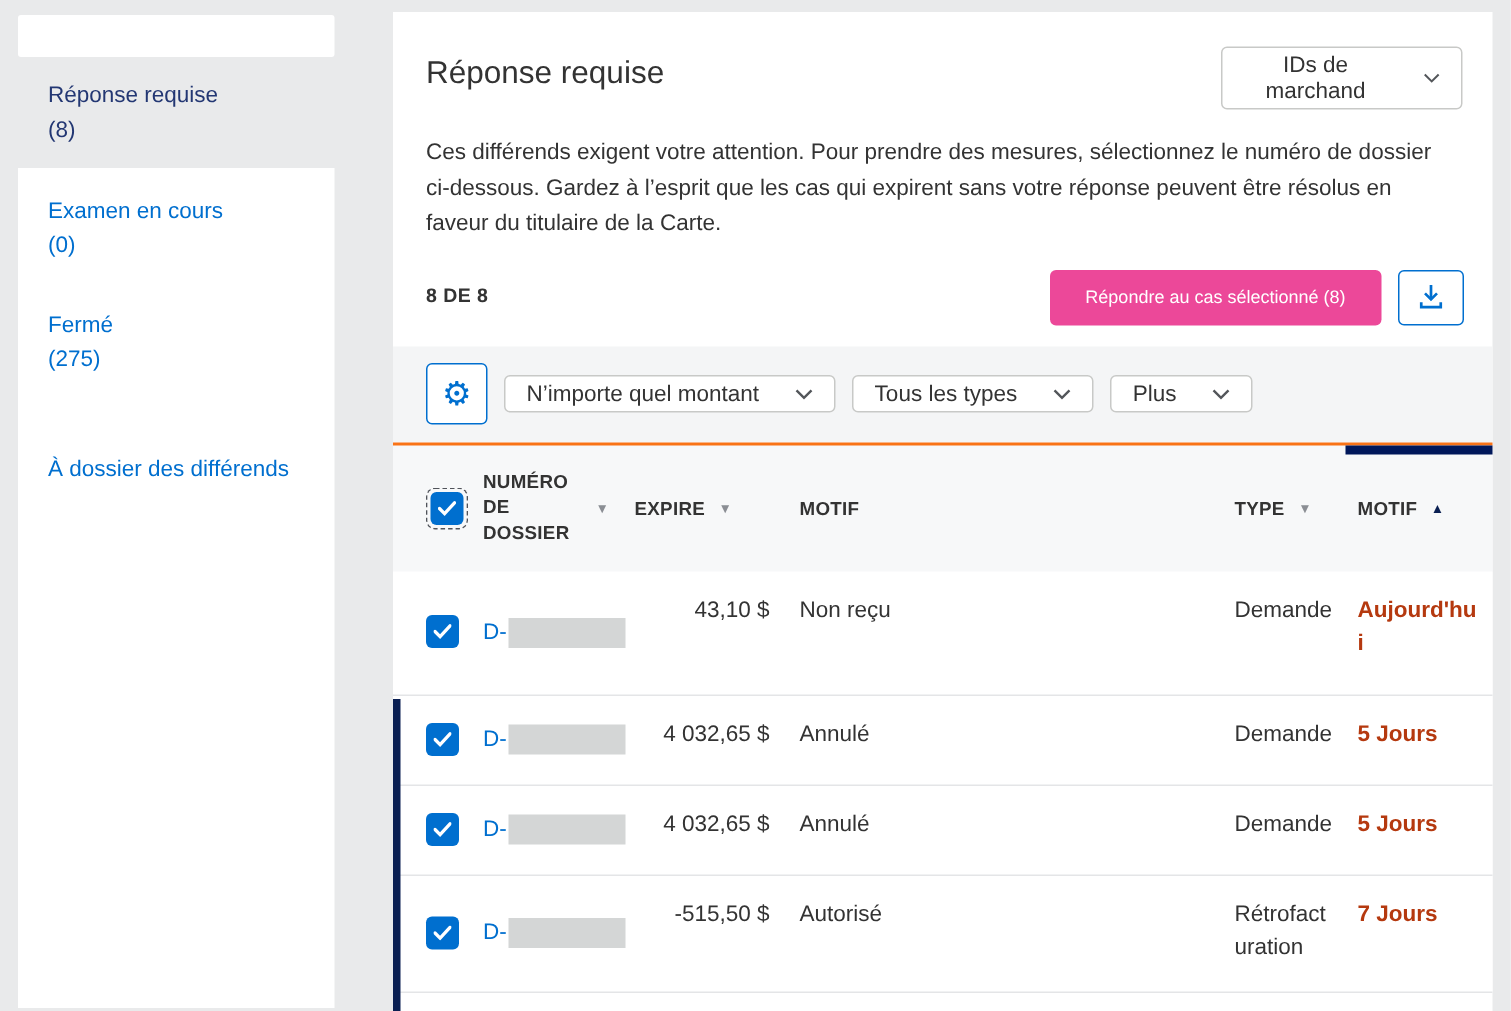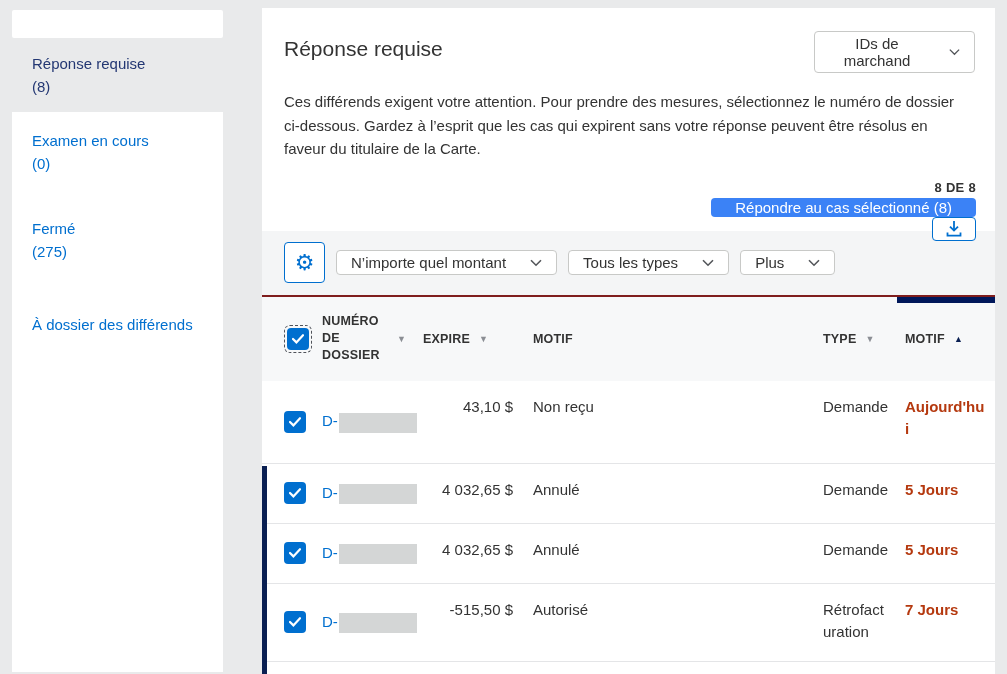--- a/index.html
+++ b/index.html
@@ -8,61 +8,61 @@
     position:relative; width:1007px; height:674px; overflow:hidden;
     background:#e9eaeb; font-family:"Liberation Sans", sans-serif; color:#333;
   }
 
   
   .sb-placeholder { position:absolute; left:12px; top:10px; width:211px; height:28px; background:#fff; border-radius:2px; }
   .sb-active { position:absolute; left:32px; top:52px; font-size:15px; line-height:23px; color:#233773; cursor:pointer; }
   .sb-card { position:absolute; left:12px; top:112px; width:211px; height:560px; background:#fff; }
   .sb-card-inner { padding:17px 20px; }
   .sb-link { font-size:15px; line-height:23px; color:#006fcf; cursor:pointer; }
-  .sb-group-examen { margin-bottom:42px; }
+  .sb-group-examen { margin-bottom:30px; }
   .sb-group-ferme { margin-bottom:53px; }
   .sb-about { display:block; margin-top:22px; font-size:15px; color:#006fcf; cursor:pointer; }
 
   
   .main-card { position:absolute; left:262px; top:8px; width:733px; height:666px; background:#fff; }
   .main-header { display:flex; justify-content:space-between; align-items:flex-start; padding:23px 20px 0 22px; }
   .page-title { font-size:21px; font-weight:400; color:#333; padding-top:6px; }
   .select {
     display:inline-flex; align-items:center; justify-content:space-between; gap:24px;
     background:#fff; border:1px solid #c8c9c7; border-radius:4px; height:42px;
     padding:0 14px; font-size:15px; color:#333; cursor:pointer; font-family:inherit;
   }
   .merchant-select { width:161px; }
   .desc { margin:17px 35px 0 22px; font-size:15px; line-height:23.5px; color:#333; max-width:676px; }
 
-  .action-row { display:flex; align-items:flex-end; margin:19px 19px 0 22px; height:37px;flex-direction:column; }
+  .action-row { display:flex; align-items:center; margin:19px 19px 0 22px; height:37px; }
   .count-label { font-size:13px; font-weight:bold; color:#333; letter-spacing:.3px; margin-bottom:3px; }
   .respond-btn {
-    margin-left:auto; height:37px; padding:1px 24px; background:#3b82f6; color:#fff;
-    border:none; border-radius:4px; font-size:15px; cursor:pointer; font-family:inherit;
+    margin-left:auto; height:37px; padding:1px 24px; background:#ec4899; color:#fff;
+    border:none; border-radius:4px; font-size:12px; cursor:pointer; font-family:inherit;
   }
   .icon-btn {
     margin-left:11px; width:44px; height:37px; background:#fff; border:1px solid #006fcf;
     border-radius:4px; display:inline-flex; align-items:center; justify-content:center; cursor:pointer;
   }
 
   .filter-bar {
     margin-top:14px; height:64px; background:#f4f5f6;
     display:flex; align-items:center; gap:11px; padding-left:22px;
   }
   .gear-btn {
     width:41px; height:41px; background:#fff; border:1px solid #006fcf; border-radius:4px;
     display:inline-flex; align-items:center; justify-content:center; cursor:pointer;
   }
   .gear-glyph { color:#006fcf; font-size:22px; line-height:1; }
   .filter-select { height:25px; }
 
   
   .grid-cols { display:grid; grid-template-columns:38px 101px 90px 310px 82px 90px; padding-left:22px; }
-  .thead { position:relative; height:86px; background:#f7f8f9; align-items:center; border-top:2px solid #7f1d1d; }
+  .thead { position:relative; height:86px; background:#f7f8f9; align-items:center; border-top:2px solid #f97316; }
   .sort-bar { position:absolute; top:0; right:0; width:98px; height:6px; background:#00175a; }
   .th { font-size:12.5px; font-weight:bold; color:#333; letter-spacing:.2px; cursor:pointer; }
   .th-case { display:flex; align-items:center; gap:13px; }
   .th-case .hl { width:62px; line-height:17px; }
   .th-inline { display:flex; align-items:center; gap:9px; }
   .th-reason { padding-left:20px; cursor:default; }
   .sort-arrow { font-size:9px; color:#8b8e94; }
   .sort-arrow.asc { color:#0a1f52; }
 
   .trow { border-bottom:1px solid #e4e5e7; background:#fff; }

